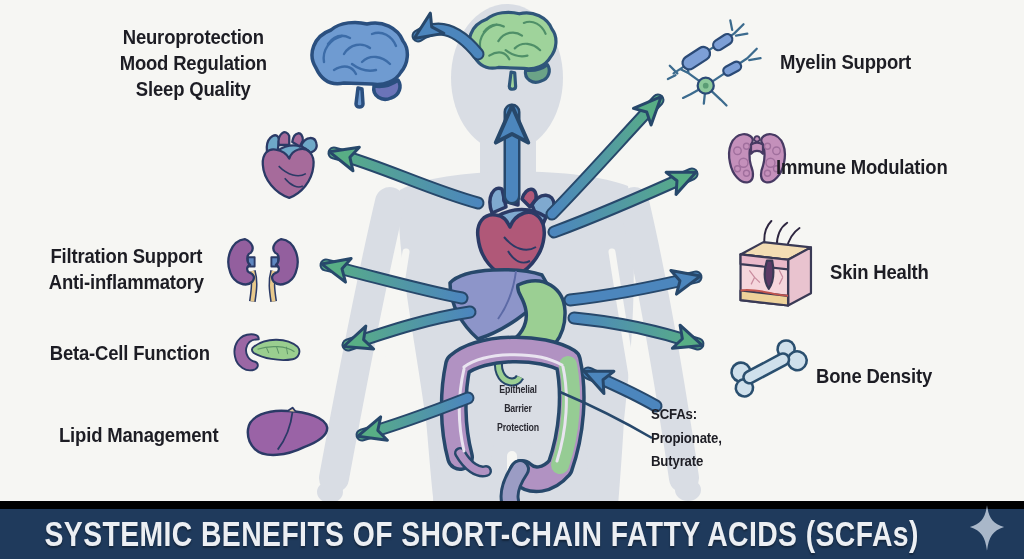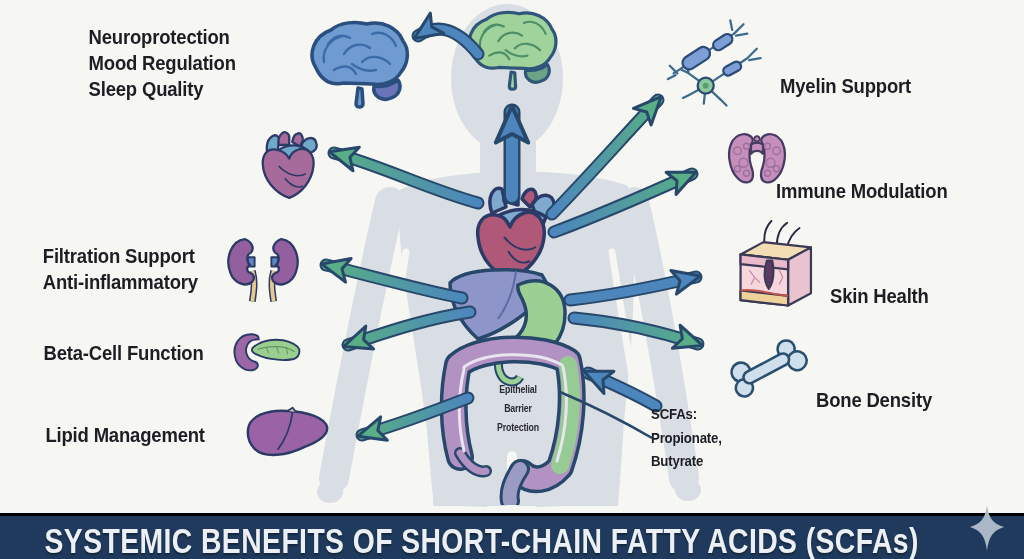--- a/index.html
+++ b/index.html
@@ -8,27 +8,27 @@
     background:#f6f6f3;font-family:"Liberation Sans",sans-serif;
   }
   .layer{position:absolute;left:0;top:0;}
   .icon{position:absolute;}
   .lbl{position:absolute;font-weight:700;color:#1d1d24;letter-spacing:-.2px;}
   .lbl span{display:block;}
   .cond-r{display:inline-block;transform:scaleX(.88);transform-origin:100% 50%;}
   .cond-l{display:inline-block;transform:scaleX(.88);transform-origin:0 50%;}
   .cond-c{display:inline-block;transform:scaleX(.88);transform-origin:50% 50%;}
   .lbl-big{font-size:21px;line-height:26px;}
-  .t-right{text-align:left;}
-  .t-left{text-align:left;margin-top:24px;}
+  .t-right{text-align:center;}
+  .t-left{text-align:left;}
   .lbl-gut{font-size:10px;line-height:19px;text-align:center;color:#2b2b33;}
   .lbl-scfas{font-size:15px;line-height:23.5px;text-align:left;}
   .banner{
-    position:absolute;left:0;bottom:0;width:1024px;height:46px;z-index:6;
-    background:#1f3a5c;border-top:3px solid #000000;box-sizing:border-box;
+    position:absolute;left:0;bottom:0;width:1024px;height:58px;z-index:6;
+    background:#1f3a5c;border-top:8px solid #000000;box-sizing:border-box;
   }
   .banner-text{
     white-space:nowrap;color:#eceff3;font-weight:700;font-size:35px;line-height:49px;
     padding-left:55px;letter-spacing:.5px;transform:scaleX(.81);transform-origin:0 50%;
     text-shadow:0 2px 2px rgba(0,0,0,.35);
   }
 </style>
 </head>
 <body>
 

